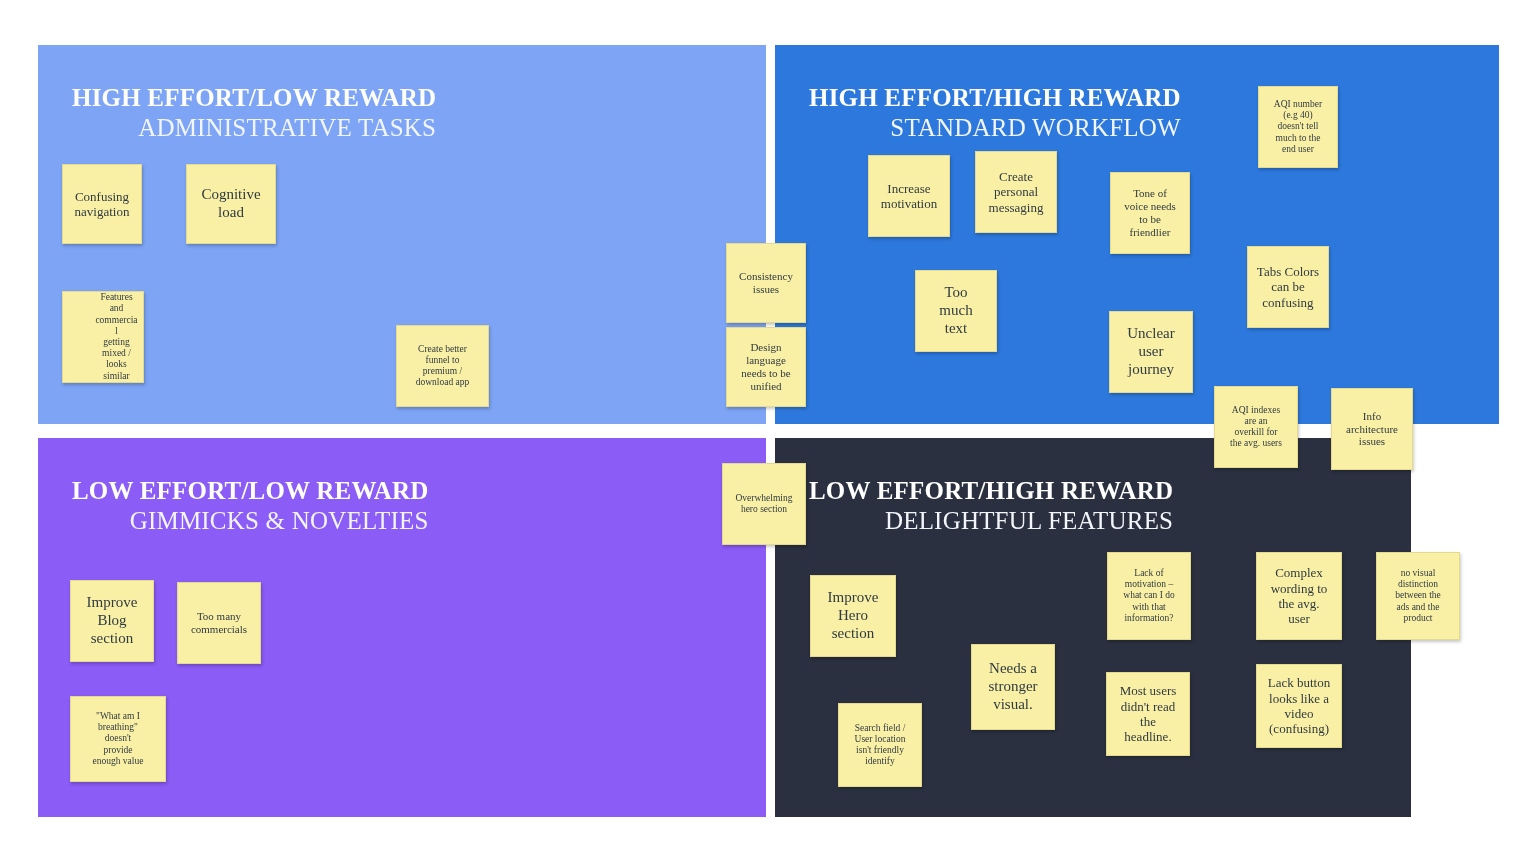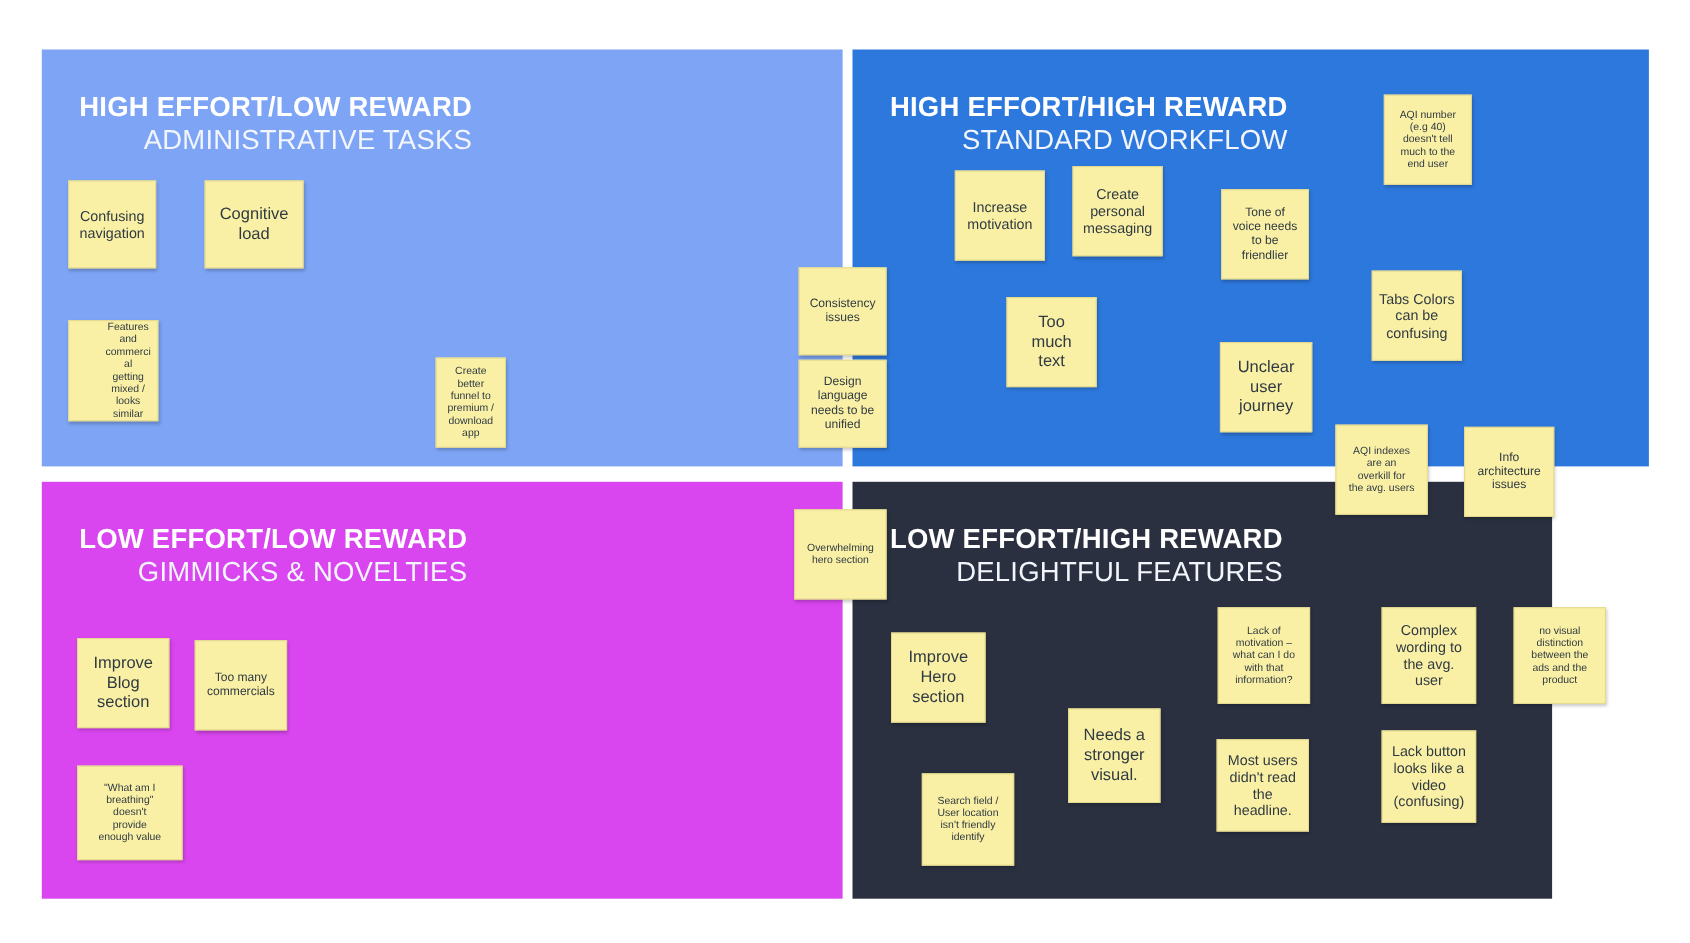--- a/index.html
+++ b/index.html
@@ -14,30 +14,31 @@
     overflow: hidden;
   }
 
   #board {
     position: absolute;
     left: 0;
     top: 0;
     width: 1536px;
     height: 857px;
     background: #ffffff;
+    font-family: Liberation Serif, serif;
   }
 
   
   .quadrant {
     position: absolute;
     box-sizing: border-box;
   }
   .q-tl { left: 38px;  top: 45px;  width: 728px; height: 379px; background: #7da4f5; }
   .q-tr { left: 775px; top: 45px;  width: 724px; height: 379px; background: #2d78dd; }
-  .q-bl { left: 38px;  top: 438px; width: 728px; height: 379px; background: #d946ef; }
+  .q-bl { left: 38px;  top: 438px; width: 728px; height: 379px; background: #8b5cf6; }
   .q-br { left: 775px; top: 438px; width: 636px; height: 379px; background: #2a3040; }
 
   .q-title {
     position: absolute;
     left: 34px;
     top: 38px;
     line-height: 1.18;
     white-space: nowrap;
     user-select: none;
   }
@@ -116,21 +117,21 @@
 
   <div id="notes-layer">
       <div class="note sz-md" style="left: 62px; top: 164px; width: 80px; height: 80px;">Confusing
 navigation</div>
       <div class="note sz-lg" style="left: 186px; top: 164px; width: 90px; height: 80px;">Cognitive
 load</div>
       <div class="note sz-xs" style="left: 62px; top: 291px; width: 82px; height: 92px; padding-left: 32px;">Features and
 commercial
 getting mixed /
 looks similar</div>
-      <div class="note sz-xs" style="left: 396px; top: 325px; width: 64px; height: 82px;">Create better
+      <div class="note sz-xs" style="left: 396px; top: 325px; width: 93px; height: 82px;">Create better
 funnel to
 premium /
 download app</div>
       <div class="note sz-sm" style="left: 726px; top: 243px; width: 80px; height: 80px;">Consistency
 issues</div>
       <div class="note sz-sm" style="left: 726px; top: 327px; width: 80px; height: 80px;">Design
 language
 needs to be
 unified</div>
       <div class="note sz-md" style="left: 868px; top: 155px; width: 82px; height: 82px;">Increase

